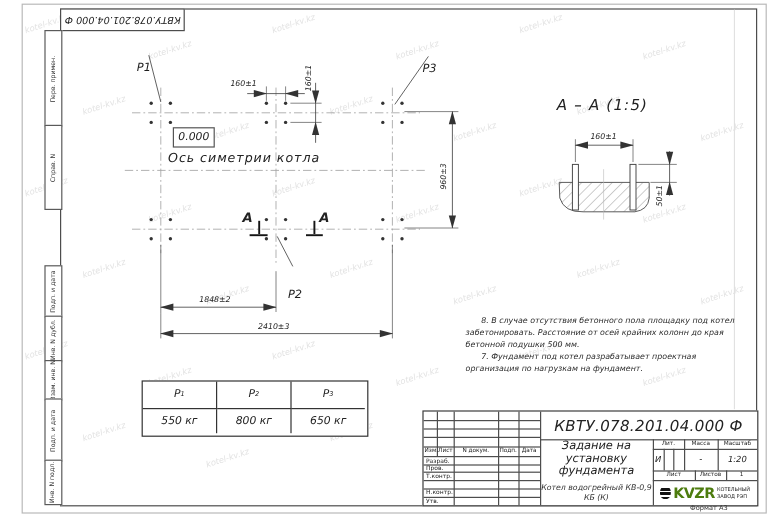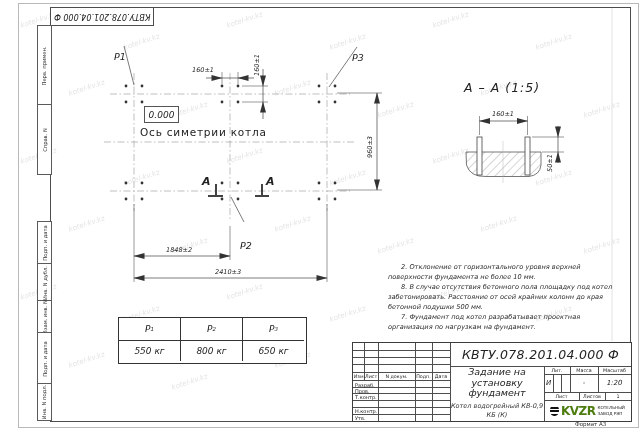--- a/index.html
+++ b/index.html
@@ -20,21 +20,21 @@
   .topbox span{display:inline-block;transform:rotate(180deg);font-size:8px;font-style:italic;white-space:nowrap;}
   
   #wm span{position:absolute;transform:rotate(-18deg);font-size:7px;color:#e3e3e3;
            font-style:italic;white-space:nowrap;}
   
   .plabel{font-size:9.5px;font-style:italic;color:#1e1e1e;margin-top:16px;}
   .dimtext{font-size:6.5px;font-style:italic;color:#222;white-space:nowrap;}
   .rot90{transform:rotate(-90deg);transform-origin:left top;white-space:nowrap;}
   .elevbox{left:144px;top:106px;width:33px;height:15px;border:1px solid #555;
            font-size:9px;font-style:italic;background:#fff;}
-  .axislabel{left:140px;top:126px;font-size:10.5px;letter-spacing:0.8px;text-align:center;}
+  .axislabel{left:140px;top:126px;font-size:10.5px;font-style:italic;letter-spacing:0.8px;text-align:center;}
   .seclet{font-size:11px;font-style:italic;font-weight:600;}
   .sectitle{left:464px;top:80px;font-size:12.5px;font-style:italic;letter-spacing:1px;text-align:center;}
   
   .notes{left:388px;top:262px;width:228px;}
   .notes p{margin:0;font-size:6.6px;font-style:italic;line-height:1.52;
            text-indent:13px;color:#2a2a2a;}
   
   .load-table{left:118px;top:317px;width:187px;height:45px;border:1px solid #333;
               display:grid;grid-template-columns:62px 62px 61px;grid-template-rows:23px 20px;background:#fff;}
   .lt-cell{border-right:1px solid #333;border-bottom:1px solid #333;
@@ -256,21 +256,20 @@
   <span class="abs dimtext rot90" style="left:253px;top:76px;">160±1</span>
   <span class="abs dimtext rot90" style="left:366px;top:158px;">960±3</span>
   <span class="abs dimtext" style="left:166px;top:246px;">1848±2</span>
   <span class="abs dimtext" style="left:215px;top:268px;">2410±3</span>
 
   <span class="abs sectitle nw">А – А (1:5)</span>
   <span class="abs dimtext" style="left:492px;top:110px;">160±1</span>
   <span class="abs dimtext rot90" style="left:546px;top:172px;">50±1</span>
 
   <div class="abs notes">
-    <p>2. Отклонение от горизонтального уровня верхней поверхности фундамента не более 10 мм.</p>
     <p>8. В случае отсутствия бетонного пола площадку под котел забетонировать. Расстояние от осей крайних колонн до края бетонной подушки 500 мм.</p>
     <p>7. Фундамент под котел разрабатывает проектная организация по нагрузкам на фундамент.</p>
   </div>
 
   <div class="abs load-table">
     <div class="lt-cell">
         <span>P</span>
         <sub>1</sub>
       </div>
     <div class="lt-cell">
@@ -321,21 +320,21 @@
     <div class="tb-head" style="left:62px;top:29px;width:17px;height:8px;">Подп.</div>
     <div class="tb-head" style="left:79px;top:29px;width:18px;height:8px;">Дата</div>
 
     <span class="tb-txt" style="left:2px;top:38.5px;">Разраб.</span>
     <span class="tb-txt" style="left:2px;top:44.5px;">Пров.</span>
     <span class="tb-txt" style="left:2px;top:51px;">Т.контр.</span>
     <span class="tb-txt" style="left:2px;top:64.5px;">Н.контр.</span>
     <span class="tb-txt" style="left:2px;top:71.5px;">Утв.</span>
 
     <div class="tb-desig">КВТУ.078.201.04.000  Ф</div>
-    <div class="tb-title">Задание на установку фундамент</div>
+    <div class="tb-title">Задание на установку фундамента</div>
     <div class="tb-product">Котел водогрейный КВ-0,9 КБ (К)</div>
 
     <div class="tb-head" style="left:191px;top:23px;width:26px;height:8px;">Лит.</div>
     <div class="tb-head" style="left:217px;top:23px;width:28px;height:8px;">Масса</div>
     <div class="tb-head" style="left:245px;top:23px;width:33px;height:8px;">Масштаб</div>
     <div class="tb-val" style="left:191px;top:31px;width:9px;height:18px;">И</div>
     <div class="tb-val" style="left:217px;top:31px;width:28px;height:18px;">-</div>
     <div class="tb-val" style="left:245px;top:31px;width:33px;height:18px;">1:20</div>
 
     <div class="tb-head" style="left:191px;top:49px;width:35px;height:8px;">Лист</div>

